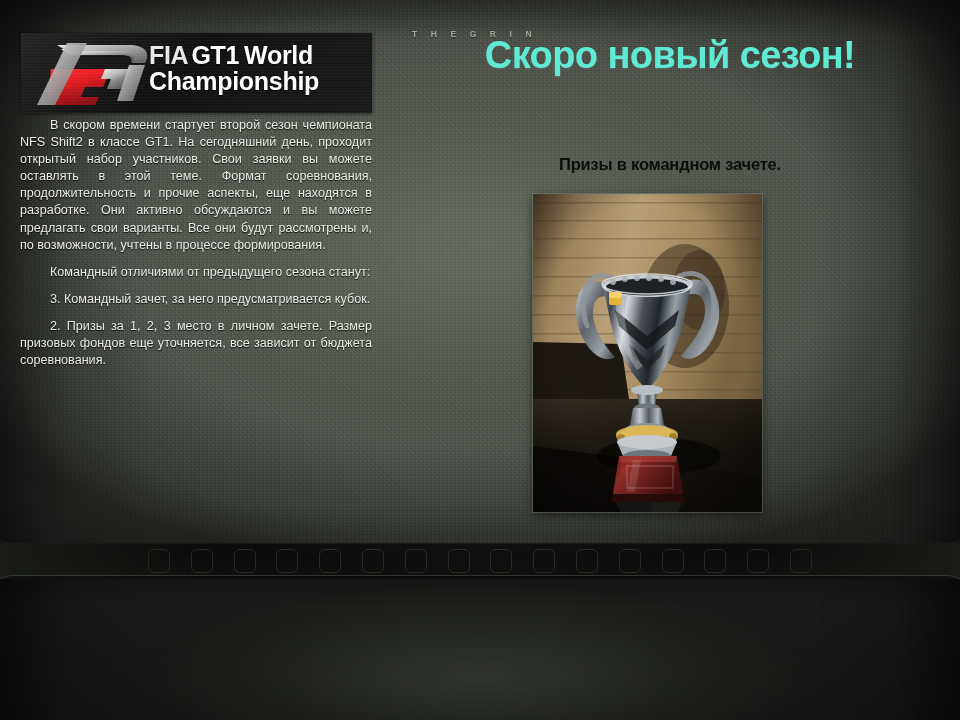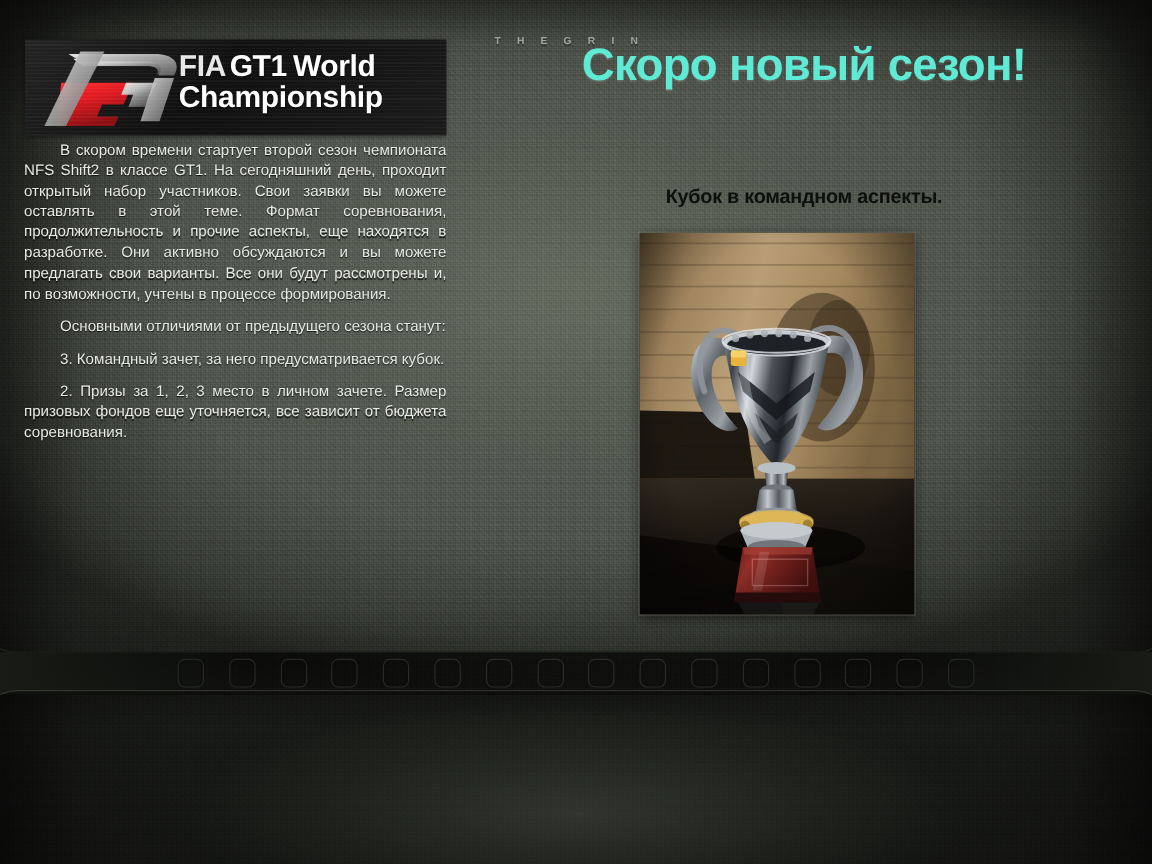--- a/index.html
+++ b/index.html
@@ -330,28 +330,28 @@
     <div class="logo-text">
       <div class="logo-line1">
         <span class="logo-fia" data-bind="logo.line1_fia">FIA</span><span class="logo-gt1" data-bind="logo.line1_gt1" style="margin-left: 3px;">GT1</span><span class="logo-world" data-bind="logo.line1_world" style="margin-left: 5px;">World</span>
       </div>
       <div class="logo-line2" data-bind="logo.line2">Championship</div>
     </div>
   </div>
 
   <div id="body-text">
     <p class="indent" data-bind="body.paragraphs.0">В скором времени стартует второй сезон чемпионата NFS Shift2 в классе GT1. На сегодняшний день, проходит открытый набор участников. Свои заявки вы можете оставлять в этой теме. Формат соревнования, продолжительность и прочие аспекты, еще находятся в разработке. Они активно обсуждаются и вы можете предлагать свои варианты. Все они будут рассмотрены и, по возможности, учтены в процессе формирования.</p>
-    <p class="indent gap" data-bind="body.paragraphs.1">Основными отличиями от предыдущего сезона станут:</p>
+    <p class="indent gap" data-bind="body.paragraphs.1">Командный отличиями от предыдущего сезона станут:</p>
     <p class="indent gap" data-bind="body.paragraphs.2">3. Командный зачет, за него предусматривается кубок.</p>
     <p class="indent gap" data-bind="body.paragraphs.3">2. Призы за 1, 2, 3 место в личном зачете. Размер призовых фондов еще уточняется, все зависит от бюджета соревнования.</p>
   </div>
 
   <div id="eyebrow" data-bind="slide.eyebrow">T H E   G R I N</div>
   <div id="slide-title" data-bind="slide.title">Скоро новый сезон!</div>
-  <div id="subtitle" data-bind="slide.subtitle">Кубок в командном аспекты.</div>
+  <div id="subtitle" data-bind="slide.subtitle">Призы в командном зачете.</div>
 
   <div id="photo">
     <svg width="229" height="318" viewBox="0 0 229 318">
       <defs>
         <linearGradient id="wall" x1="0" y1="0" x2="1" y2="0.25">
           <stop offset="0%" stop-color="#6a5537"></stop>
           <stop offset="18%" stop-color="#a98c63"></stop>
           <stop offset="45%" stop-color="#c4a87e"></stop>
           <stop offset="72%" stop-color="#ab8e63"></stop>
           <stop offset="100%" stop-color="#7c6542"></stop>

